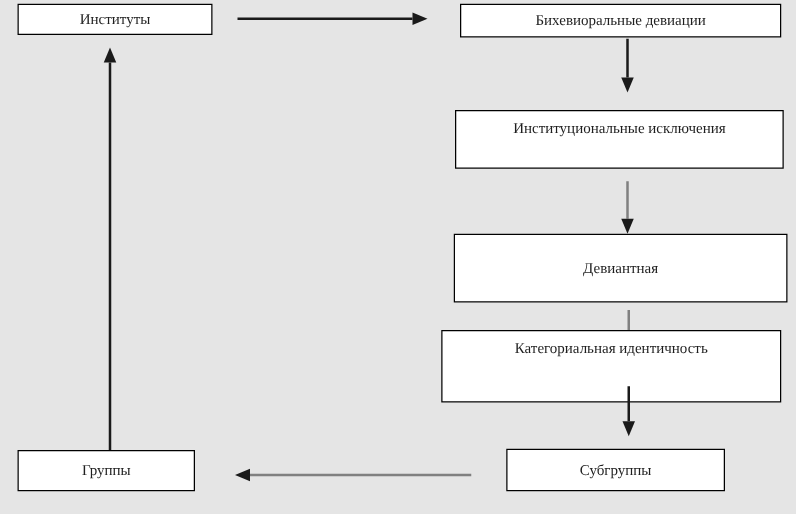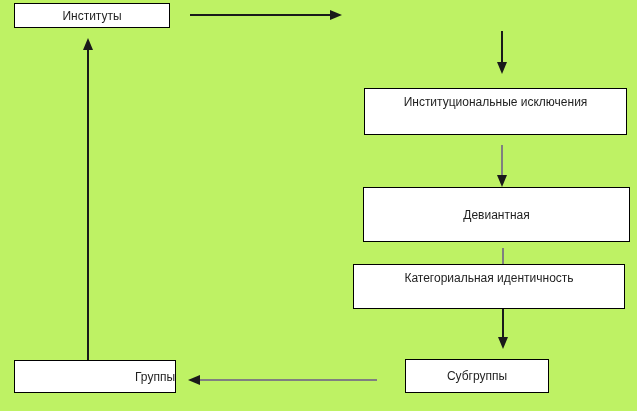--- a/index.html
+++ b/index.html
@@ -1,22 +1,22 @@
 <!DOCTYPE html>
 <html><head>
 <meta charset="utf-8">
 <style>
   * { margin: 0; padding: 0; box-sizing: border-box; }
   html, body { background: #ffffff; }
   #canvas {
     position: relative;
     width: 637px;
     height: 411px;
-    background: #bef264;
-    font-family: Liberation Sans, sans-serif;
+    background: #e5e5e5;
+    font-family: Liberation Serif, serif;
     font-size: 12px;
     color: #1f1f1f;
     overflow: hidden;
   }
   .box {
     position: absolute;
     border: 1px solid #000000;
     background: #ffffff;
     text-align: center;
   }
@@ -54,38 +54,41 @@
 </style>
 </head>
 <body>
 
 <div id="canvas">
 
   <div class="box v-center" style="left:14px; top:3px; width:156px; height:25px;">
     <span>Институты</span>
   </div>
 
+  <div class="box v-center" style="left:368px; top:3px; width:257px; height:27px;">
+    <span>Бихевиоральные девиации</span>
+  </div>
 
   <div class="box top-text" style="left:364px; top:88px; width:263px; height:47px;">
     <span>Институциональные исключения</span>
   </div>
 
   <div class="box two-line" style="left:363px; top:187px; width:267px; height:55px;">
     <div>Девиантная</div>
   </div>
 
-  <div class="box top-text" style="left:353px; top:264px; width:272px; height:45px;">
+  <div class="box top-text" style="left:353px; top:264px; width:272px; height:58px;">
     <span>Категориальная идентичность</span>
   </div>
 
-  <div class="box v-center" style="left:405px; top:359px; width:144px; height:34px;">
+  <div class="box v-center" style="left:405px; top:359px; width:175px; height:34px;">
     <span>Субгруппы</span>
   </div>
 
-  <div class="box v-center" style="left:14px; top:360px; width:162px; height:33px;justify-content:flex-end;">
+  <div class="box v-center" style="left:14px; top:360px; width:142px; height:33px;">
     <span>Группы</span>
   </div>
 
   <div class="line-h" style="left:190px; top:14px; width:140px;"></div>
   <div class="head head-right" style="left:330px; top:10px;"></div>
 
   <div class="line-v" style="left:501px; top:31px; height:31px;"></div>
   <div class="head head-down" style="left:497px; top:62px;"></div>
 
   <div class="line-v gray" style="left:501px; top:145px; height:30px;"></div>

